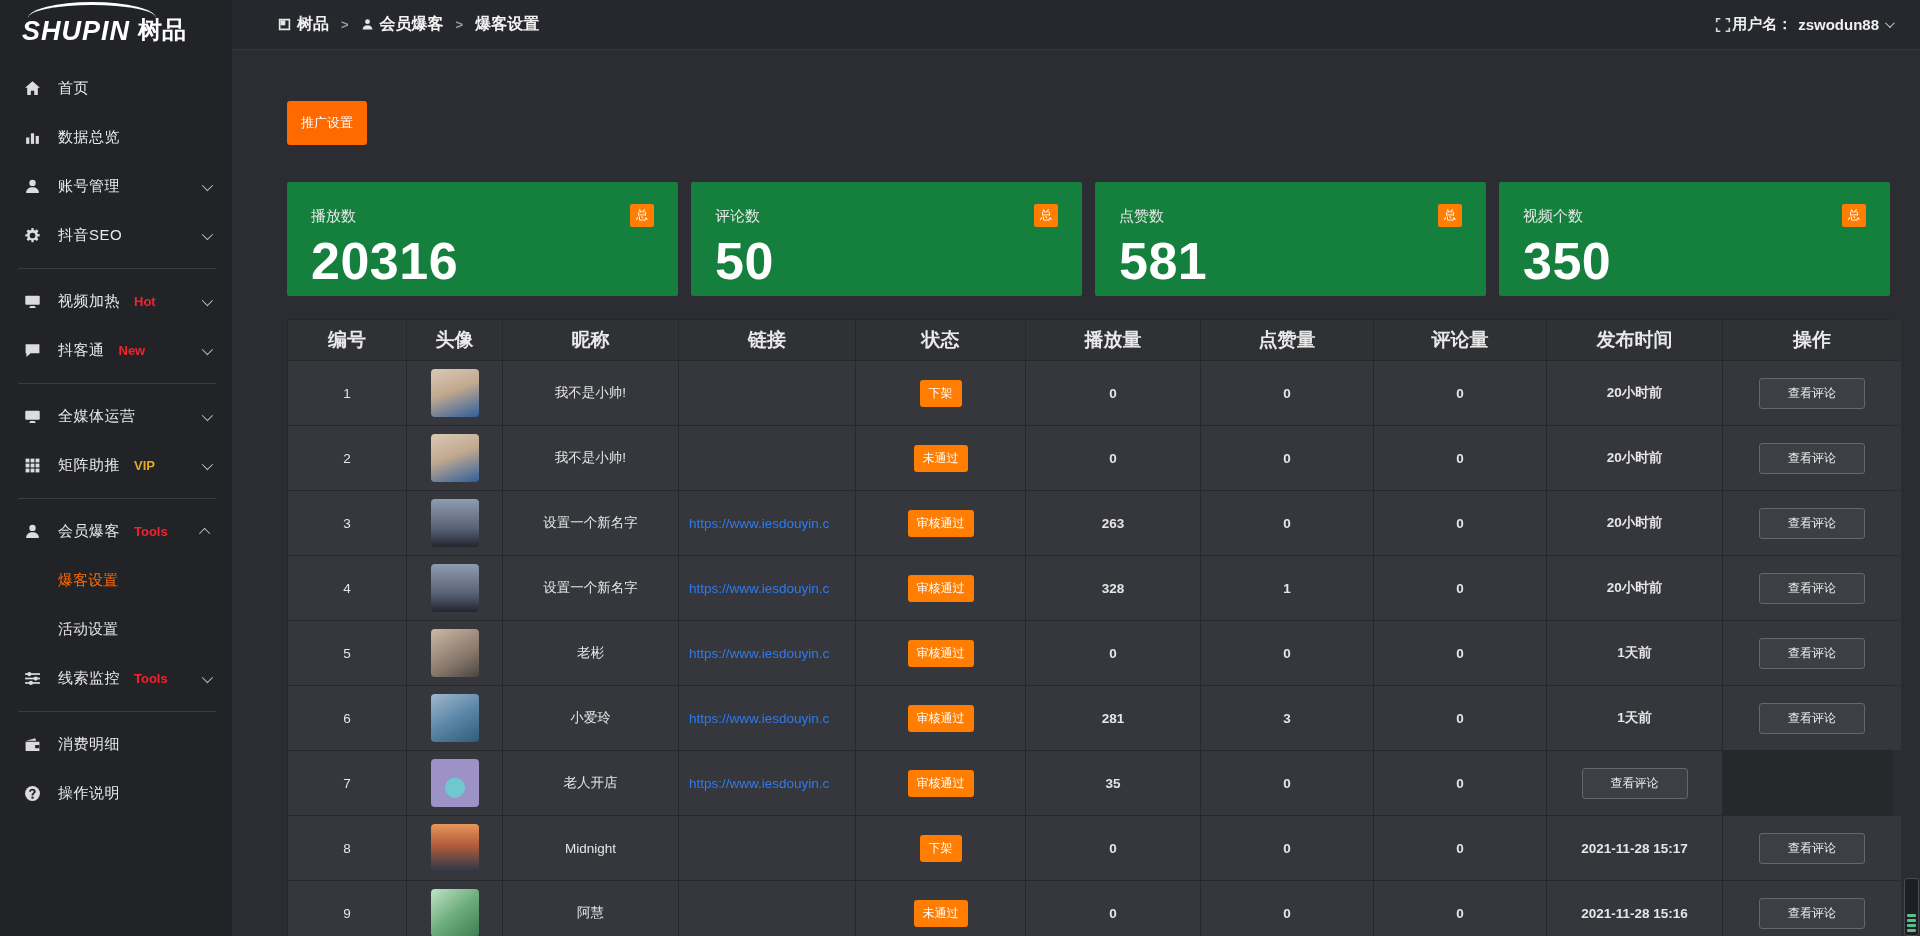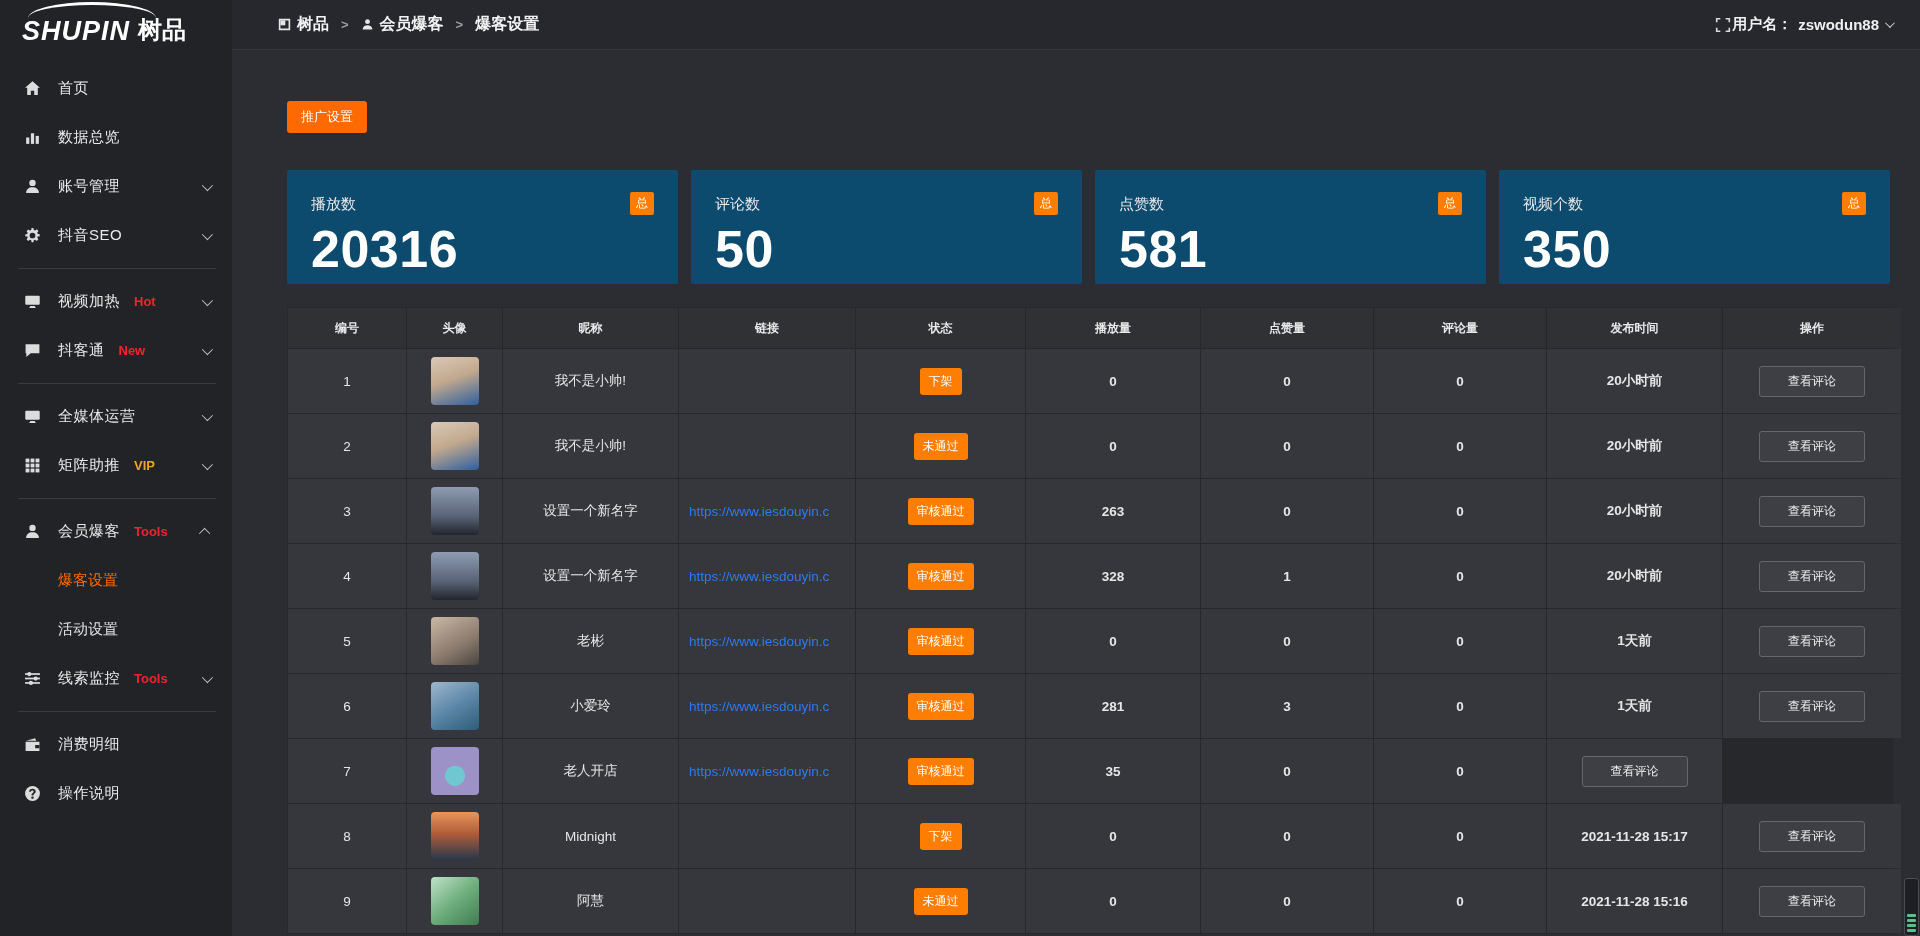--- a/index.html
+++ b/index.html
@@ -41,37 +41,37 @@
   .topbar-right { margin-left:auto; display:flex; align-items:center; }
   .fullscreen-btn { width:18px; height:18px; cursor:pointer; display:flex; }
   .fullscreen-btn svg { stroke:#d9d9d9; fill:none; stroke-width:1.8; }
   .user-chip { display:flex; align-items:center; gap:6px; font-size:15px; font-weight:700; color:#f0f0f0; cursor:pointer; }
   .user-caret { width:7px; height:7px; border-right:1.6px solid #cfcfcf; border-bottom:1.6px solid #cfcfcf;
     transform:rotate(45deg) translateY(-2px); }
 
   
   .content { position:fixed; left:232px; top:50px; right:0; bottom:0; background:#2b2d32; padding:51px 0 0 55px; overflow:hidden; }
   .promo-btn { display:inline-block; background:var(--c-accent,#ff6a00); color:#fff; border:none;
-    font-size:13px; padding:7px 14px; border-radius:3px; cursor:pointer; font-family:inherit; }
+    font-size:13px; padding:13px 14px; border-radius:3px; cursor:pointer; font-family:inherit; }
 
   .stats-row { display:flex; gap:13px; margin-top:37px; width:1606px; }
-  .stat-card { width:391px; height:114px; background:#0c4a6e; border-radius:2px; position:relative; padding:25px 24px; }
+  .stat-card { width:391px; height:114px; background:#15803d; border-radius:2px; position:relative; padding:25px 24px; }
   .stat-label { font-size:15px; color:#e8e8e8; }
   .stat-value { font-size:52px; font-weight:600; color:#fff; margin-top:5px; letter-spacing:.5px; }
   .stat-badge { position:absolute; right:24px; top:22px; background:var(--c-badge,#ff7d00); color:#fff;
     font-size:12px; padding:3px 6px; border-radius:2px; }
 
   
   .data-table { margin-top:23px; width:1606px; background:#26282c; border:1px solid #26282c; }
   .t-row { display:grid; grid-template-columns:118px 95px 175px 176px 169px 174px 172px 172px 175px 178px;
     gap:1px; margin-bottom:1px; }
   .t-row:last-child { margin-bottom:0; }
   .t-cell { background:#35373c; display:flex; align-items:center; justify-content:center;
     font-size:13.5px; color:#e6e6e6; height:64px; overflow:hidden; }
-  .t-head .t-cell { background:#2f3135; height:40px; font-weight:700; font-size:12px; color:#e9e9e9; }
+  .t-head .t-cell { background:#2f3135; height:40px; font-weight:700; font-size:19px; color:#e9e9e9; }
   .cell-link { justify-content:flex-start; padding-left:10px; white-space:nowrap; }
   .cell-link a { color:var(--c-link,#2e7bf0); text-decoration:none; font-size:13.5px; white-space:nowrap; }
   .avatar { width:48px; height:48px; border-radius:4px; }
   .av-boy-selfie { background:linear-gradient(160deg,#d9c9b8 0%,#c2a98e 45%,#2f5f9e 100%); }
   .av-dusk-sky { background:linear-gradient(180deg,#8e9bb0 0%,#5a6478 60%,#23252e 100%); }
   .av-man-indoor { background:linear-gradient(150deg,#cbb8a6 0%,#8a7a6d 60%,#4a4440 100%); }
   .av-boat-person { background:linear-gradient(150deg,#9fb8cc 0%,#5d87a8 50%,#2e5d7a 100%); }
   .av-purple-cartoon { background:radial-gradient(circle at 50% 60%, #6fc7cf 0 26%, #9d92c8 27% 100%); }
   .av-sunset-sea { background:linear-gradient(180deg,#e8965a 0%,#b05c3a 45%,#27374a 100%); }
   .av-green-abstract { background:linear-gradient(140deg,#bfe3c8 0%,#6fae7d 50%,#3f7d52 100%); }

